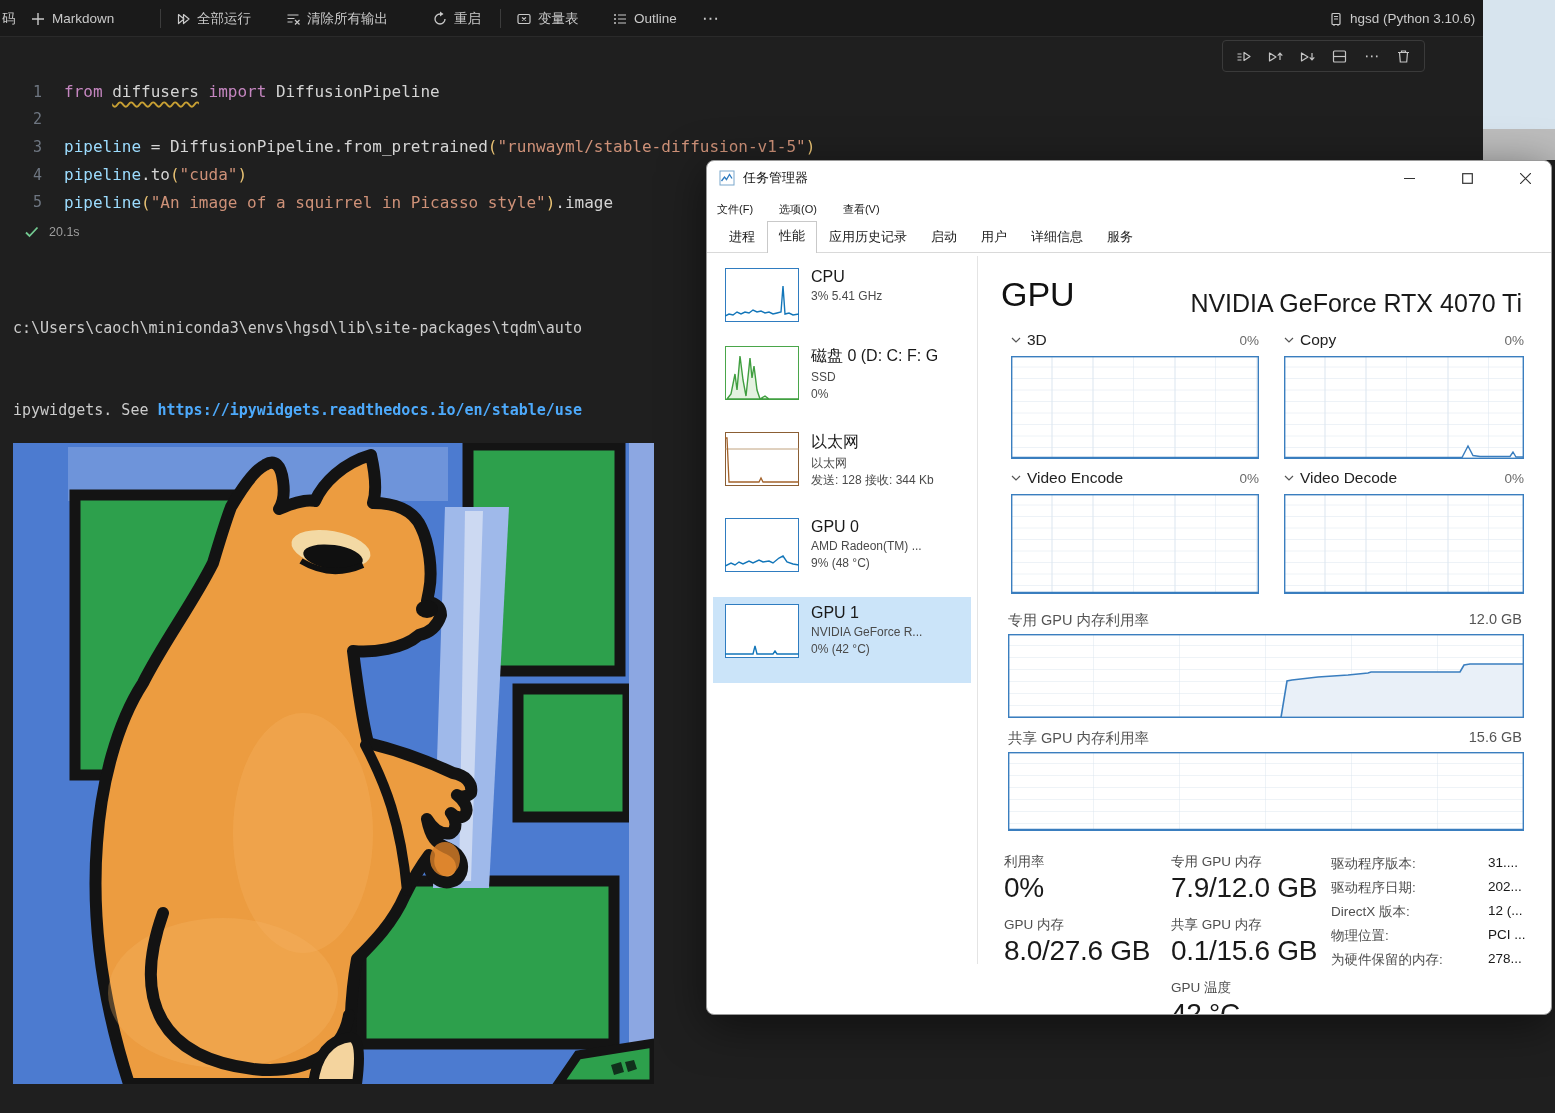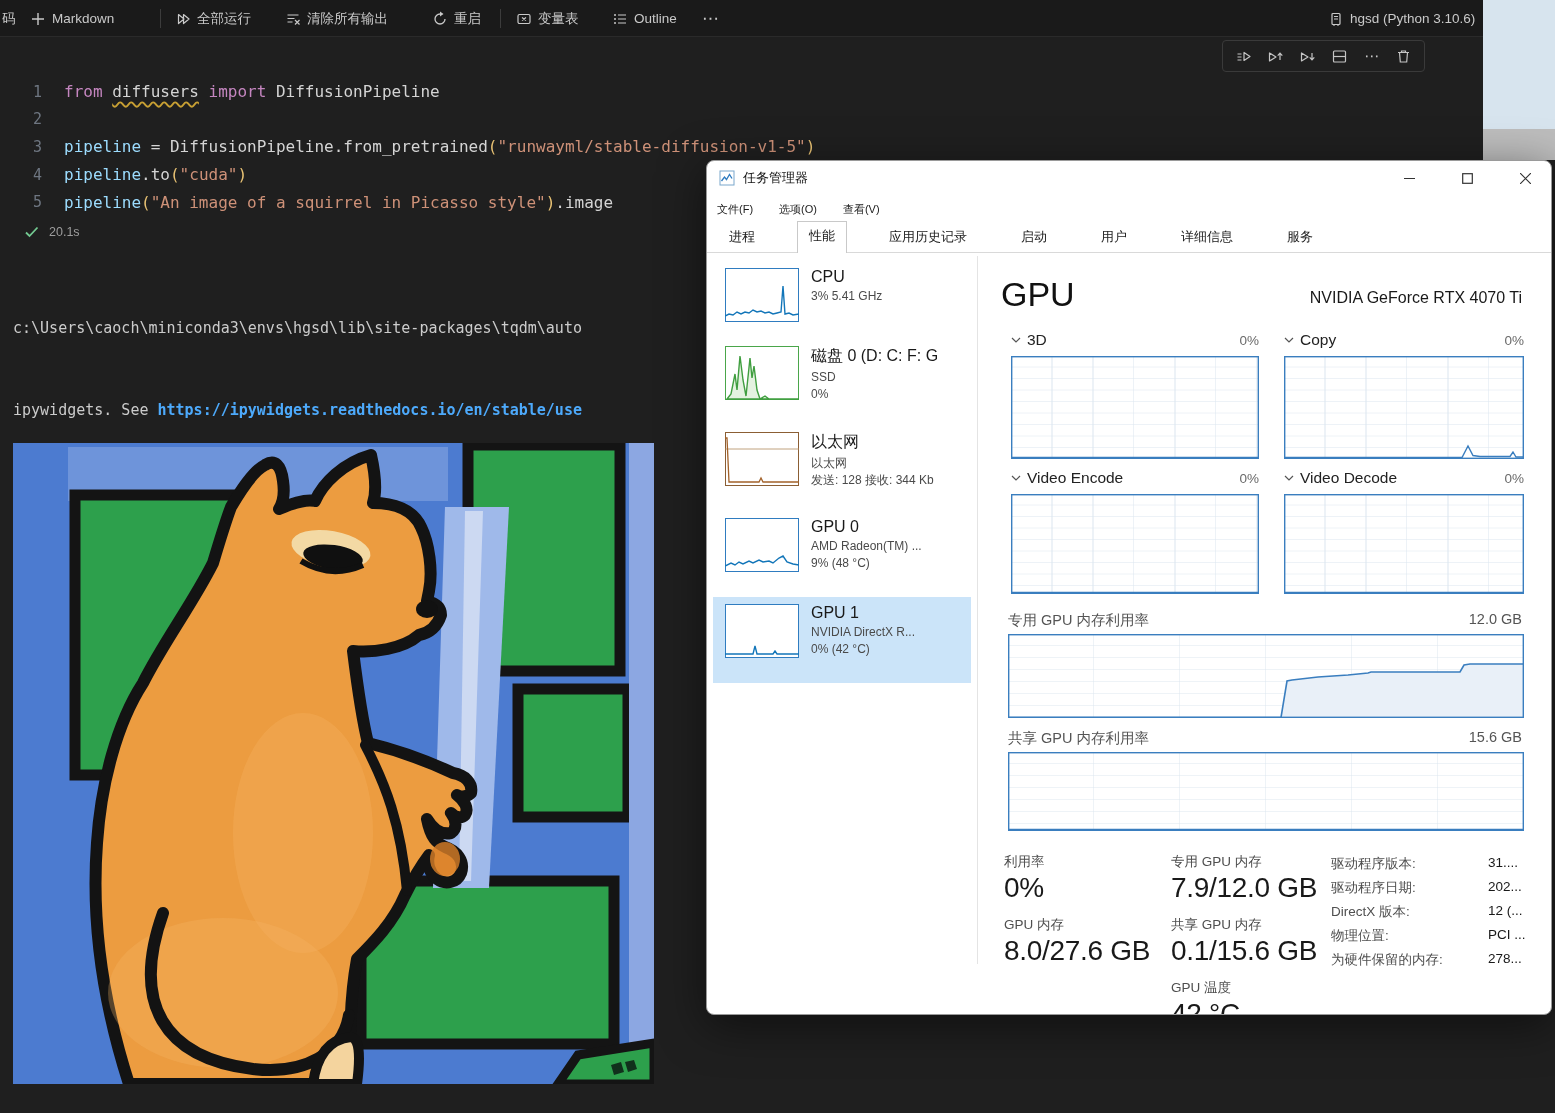--- a/index.html
+++ b/index.html
@@ -42,37 +42,37 @@
   .tmwin { position:absolute; left:706px; top:160px; width:846px; height:855px; background:#ffffff; border:1px solid #9a9a9a; border-radius:8px; box-shadow:0 10px 45px rgba(0,0,0,.5); color:#1b1b1b; overflow:hidden; }
   .tm-titlebar { position:absolute; left:0; top:0; right:0; height:34px; display:flex; align-items:center; }
   .tm-appicon { width:16px; height:16px; margin:0 8px 0 12px; }
   .tm-title { font-size:13px; color:#111; }
   .tm-ctrl { position:absolute; top:0; width:46px; height:34px; display:flex; align-items:center; justify-content:center; cursor:pointer; }
   .tm-ctrl.min { left:679px; } .tm-ctrl.max { left:737px; } .tm-ctrl.close { left:795px; }
 
   .tm-menubar { position:absolute; left:0; top:34px; right:0; height:28px; display:flex; align-items:center; padding-left:10px; gap:26px; font-size:11px; }
   .tm-menu-item { cursor:pointer; }
 
-  .tm-tabbar { position:absolute; left:0; top:62px; right:0; height:30px; display:flex; align-items:flex-end; padding-left:10px; border-bottom:1px solid #d9d9d9; font-size:13px;gap:30px; }
+  .tm-tabbar { position:absolute; left:0; top:62px; right:0; height:30px; display:flex; align-items:flex-end; padding-left:10px; border-bottom:1px solid #d9d9d9; font-size:13px; }
   .tm-tab { padding:5px 11px 6px; border:1px solid transparent; border-bottom:none; cursor:pointer; color:#222; }
   .tm-tab.active { background:#fff; border-color:#c9c9c9; margin-bottom:-1px; padding-bottom:8px; }
 
   .tm-sidebar { position:absolute; left:6px; top:100px; width:258px; }
   .tm-side-item { position:relative; display:flex; padding:7px 0 0 12px; cursor:pointer; }
   .tm-side-item.h78 { height:78px; } .tm-side-item.h86 { height:86px; }
   .tm-side-item.selected { background:#cbe4f9; }
   .tm-mini { width:74px; height:54px; background:#fff; flex:0 0 auto; }
   .tm-side-text { margin-left:12px; overflow:hidden; white-space:nowrap; }
   .tm-side-title { font-size:16px; color:#191919; margin-bottom:2px; }
   .tm-side-sub { font-size:12px; color:#4a4a4a; line-height:16.5px; }
   .tm-divider { position:absolute; left:270px; top:95px; bottom:50px; width:1px; background:#e4e4e4; }
 
   .tm-main { position:absolute; left:284px; top:92px; right:0; bottom:50px; }
   .gpu-heading { position:absolute; left:10px; top:22px; font-size:34px; font-weight:300; color:#111; letter-spacing:0; }
-  .gpu-device { position:absolute; right:29px; top:36px; font-size:16px; color:#191919;margin-left:19px; }
+  .gpu-device { position:absolute; right:29px; top:36px; font-size:25px; color:#191919;margin-left:19px; }
 
   .chart-label-row { position:absolute; display:flex; align-items:center; font-size:15.5px; color:#222; }
   .chart-pct { color:#6a6a6a; font-size:13.5px; }
   .chev { margin-right:6px; }
   .tmchart { position:absolute; background:#fff; }
 
   .mem-label { font-size:14.5px; color:#555; position:absolute; }
   .mem-max { font-size:14.5px; color:#555; position:absolute; }
 
   .stat-label { font-size:13.5px; color:#4f4f4f; }
@@ -368,21 +368,21 @@
           <div class="tm-side-sub">9% (48 °C)</div>
         </div>
     </div>
     <div class="tm-side-item h86 selected">
       <svg class="tm-mini" viewBox="0 0 74 54">
           <rect x="0.5" y="0.5" width="73" height="53" fill="#fff" stroke="#2f7cc0"></rect>
           <polyline points="0,50 24,50 28,50 30,42 32,50 48,50 50,47 52,50 74,50" fill="none" stroke="#1376b9" stroke-width="1.4"></polyline>
         </svg>
       <div class="tm-side-text">
           <div class="tm-side-title">GPU 1</div>
-          <div class="tm-side-sub">NVIDIA DirectX R...</div>
+          <div class="tm-side-sub">NVIDIA GeForce R...</div>
           <div class="tm-side-sub">0% (42 °C)</div>
         </div>
     </div>
   </div>
   <div class="tm-divider"></div>
 
   <div class="tm-main">
     <div class="gpu-heading">GPU</div>
     <div class="gpu-device">NVIDIA GeForce RTX 4070 Ti</div>
 

